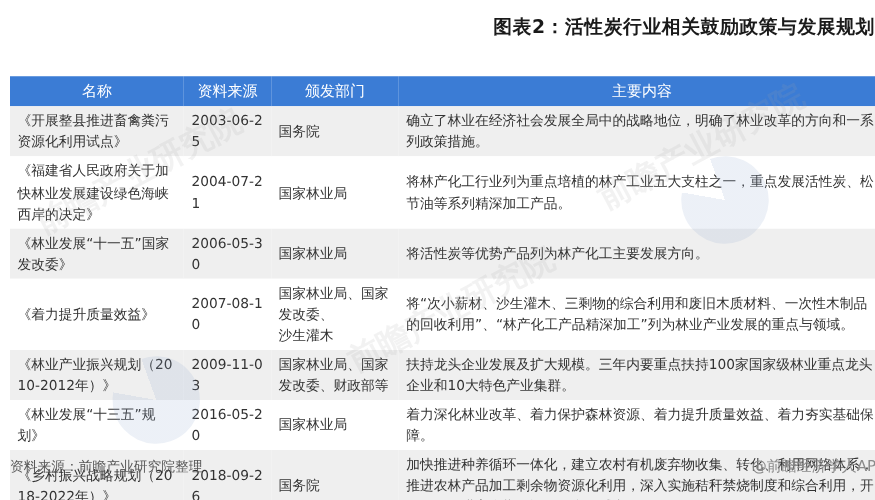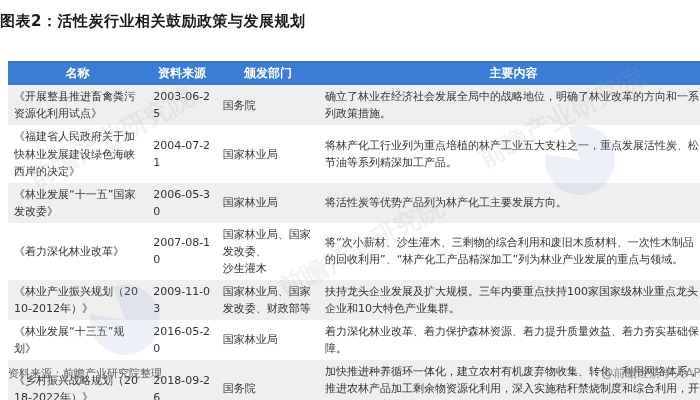--- a/index.html
+++ b/index.html
@@ -10,42 +10,42 @@
     width: 700px;
     height: 400px;
     background: #ffffff;
     overflow: hidden;
   }
   .title {
     position: absolute;
     top: 12px;
     left: 0;
     width: 100%;
-    text-align: left;
+    text-align: right;
     font-size: 15px;
     font-weight: bold;
     color: #1a1a1a;
     letter-spacing: 0.5px;
   }
   .table-wrap {
     position: absolute;
     top: 42px;
     left: 8px;
     right: 8px;
   }
   table.policy {
     width: 100%;
     border-collapse: collapse;
     table-layout: fixed;
   }
   table.policy th {
     background: #3b7cd5;
     color: #ffffff;
     font-size: 12px;
-    font-weight: bold;
+    font-weight: normal;
     padding: 5px 2px;
     line-height: 1.2;
   }
   table.policy td {
     font-size: 11px;
     color: #333333;
     padding: 3px 6px;
     line-height: 1.55;
     vertical-align: middle;
     text-align: left;
@@ -130,21 +130,21 @@
             <td class="cell-dept">国家林业局</td>
             <td class="cell-content">将林产化工行业列为重点培植的林产工业五大支柱之一，重点发展活性炭、松节油等系列精深加工产品。</td>
           </tr>
           <tr class="alt">
             <td class="cell-name">《林业发展“十一五”国家发改委》</td>
             <td class="cell-date">2006-05-30</td>
             <td class="cell-dept">国家林业局</td>
             <td class="cell-content">将活性炭等优势产品列为林产化工主要发展方向。</td>
           </tr>
           <tr class="plain">
-            <td class="cell-name">《着力深化林业改革》</td>
+            <td class="cell-name">《着力提升质量效益》</td>
             <td class="cell-date">2007-08-10</td>
             <td class="cell-dept">国家林业局、国家发改委、
 沙生灌木</td>
             <td class="cell-content">将“次小薪材、沙生灌木、三剩物的综合利用和废旧木质材料、一次性木制品的回收利用”、“林产化工产品精深加工”列为林业产业发展的重点与领域。</td>
           </tr>
           <tr class="alt">
             <td class="cell-name">《林业产业振兴规划（2010-2012年）》</td>
             <td class="cell-date">2009-11-03</td>
             <td class="cell-dept">国家林业局、国家发改委、财政部等</td>
             <td class="cell-content">扶持龙头企业发展及扩大规模。三年内要重点扶持100家国家级林业重点龙头企业和10大特色产业集群。</td>

